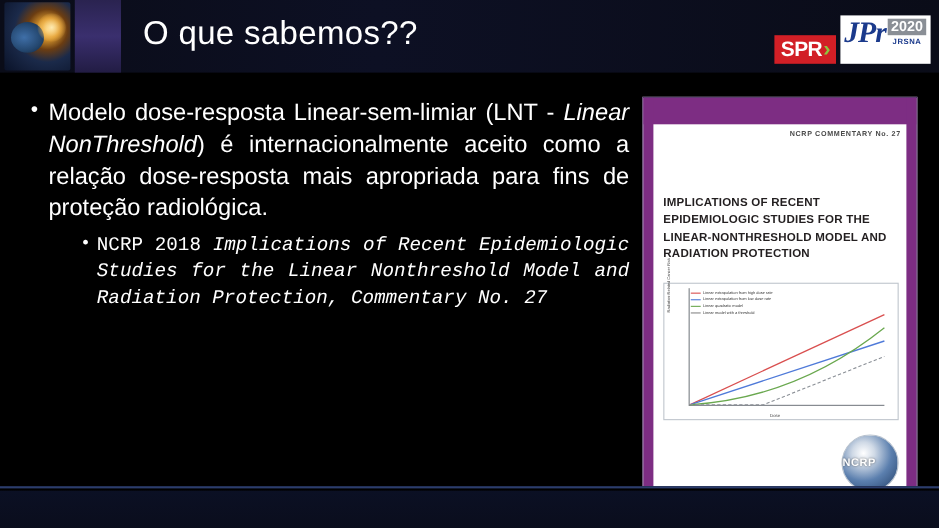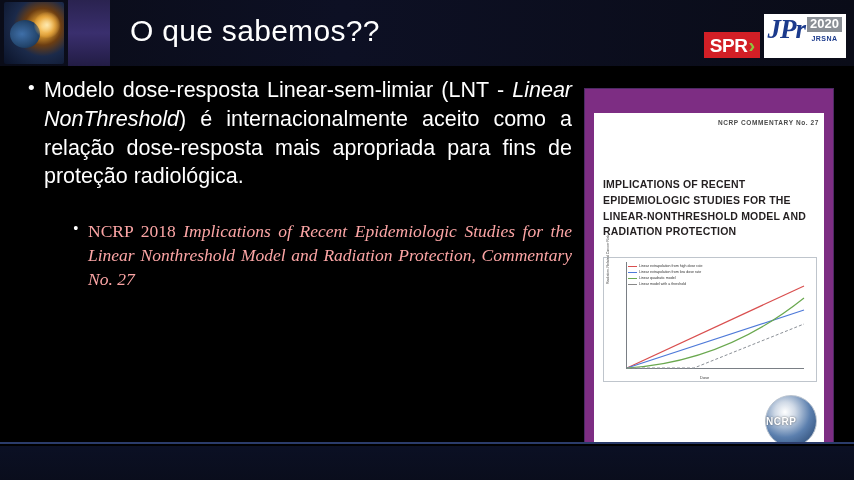--- a/index.html
+++ b/index.html
@@ -104,48 +104,48 @@
     font-size: 13px; font-weight: bold;
     padding: 0 3px; line-height: 1.15;
   }
   .jpr-sub {
     color: #1b3a8c; font-size: 7px; font-weight: bold;
     margin-top: 3px; letter-spacing: 0.5px;
   }
 
   
   #body-text {
-    position: absolute; left: 26px; top: 76px;
+    position: absolute; left: 26px; top: 88px;
     width: 546px;
   }
   .bullet-l1 {
     position: relative;
     padding-left: 18px;
     color: #ffffff;
     font-size: 21.5px;
     line-height: 1.34;
     text-align: justify;
     font-family: "Liberation Sans", sans-serif;
   }
   .bullet-l1::before {
     content: "•";
     position: absolute; left: 2px; top: -1px;
     font-size: 19px;
     color: #ffffff;
   }
   .bullet-l2 {
     position: relative;
-    margin-top: 28px;
+    margin-top: 8px;
     margin-left: 46px;
     padding-left: 16px;
-    color: #fca5a5;
+    color: #ffffff;
     font-size: 17.5px;
     line-height: 1.38;
     text-align: justify;
-    font-family: Liberation Serif, serif;
+    font-family: Liberation Mono, monospace;
   }
   .bullet-l2::before {
     content: "•";
     position: absolute; left: 1px; top: -1px;
     font-size: 16px;
     color: #ffffff;
   }
   .it { font-style: italic; }
 
   

